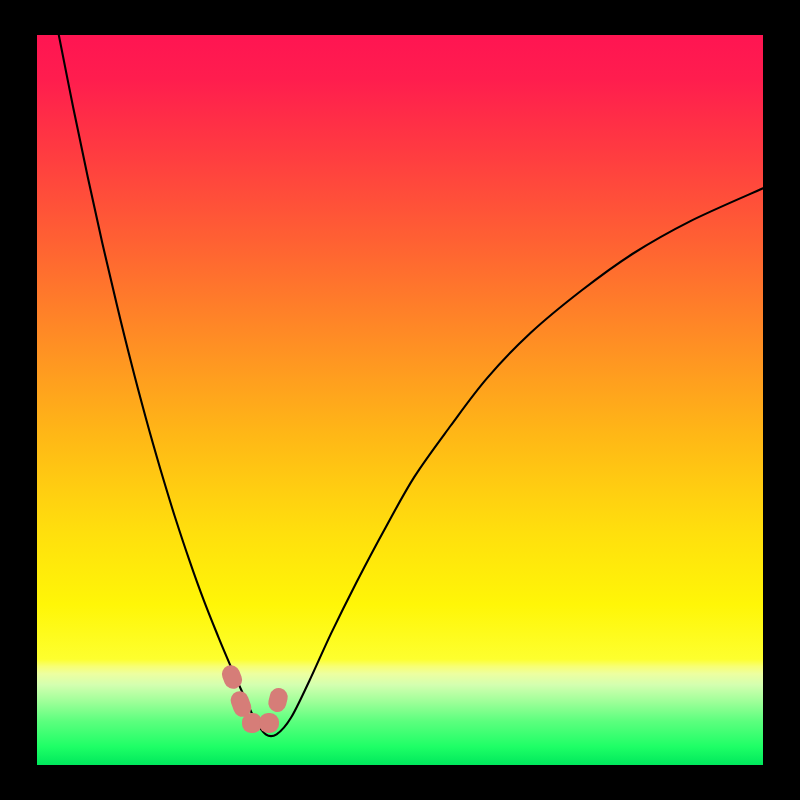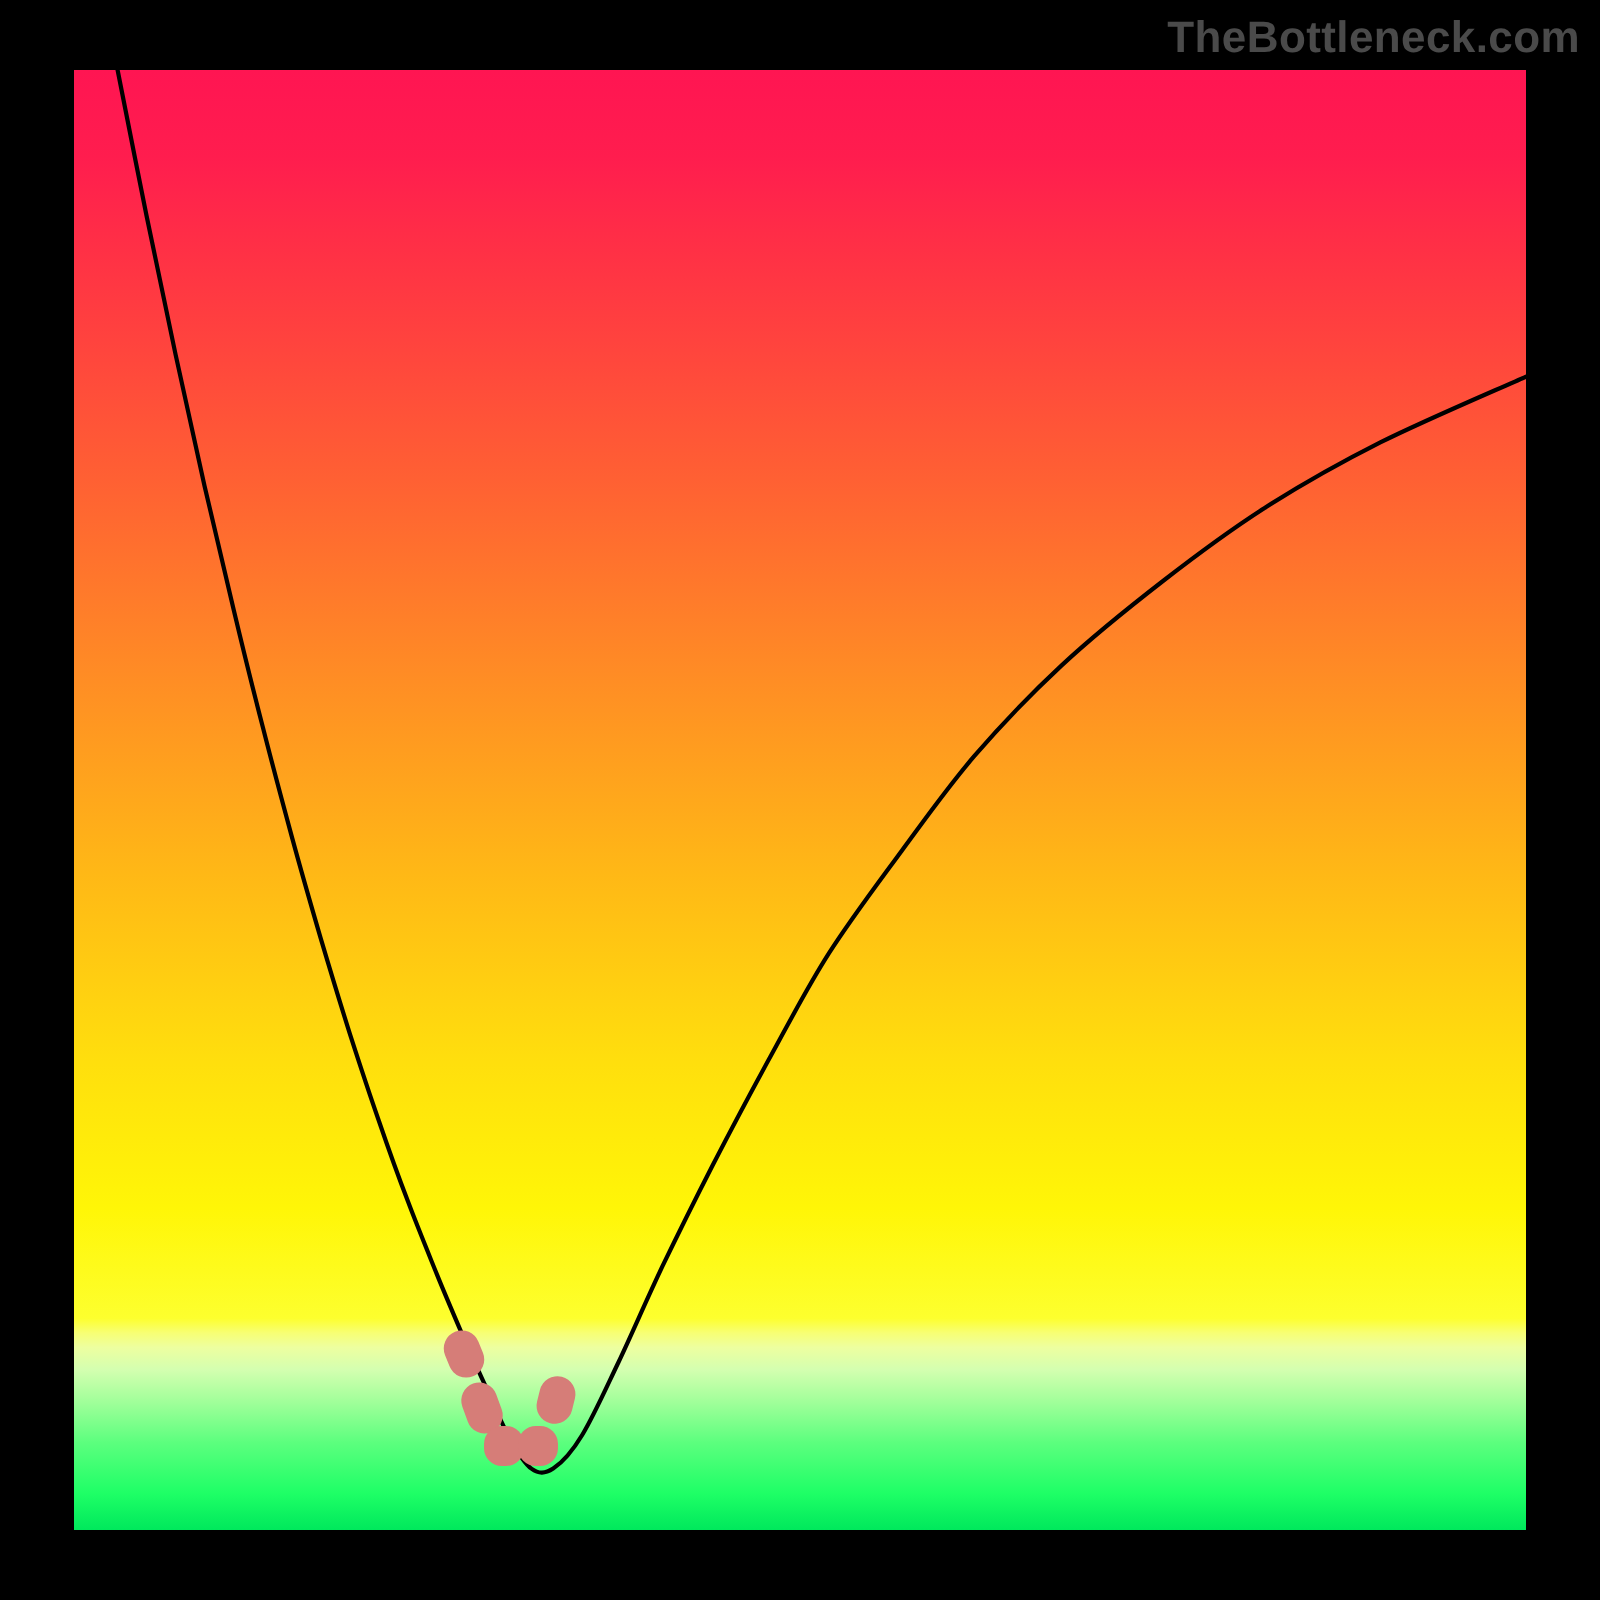--- a/index.html
+++ b/index.html
@@ -52,21 +52,20 @@
     position: absolute;
     background: #d67d78;
     border-radius: 9px;
     z-index: 3;
   }
 </style>
 </head>
 <body>
 
 <div class="frame">
-  <div class="watermark">TheBottleneck.com</div>
   <div class="plot">
     <svg class="gradient" viewBox="0 0 726 730" preserveAspectRatio="none">
       <defs>
         <linearGradient id="bg" x1="0" y1="0" x2="0" y2="1">
             <stop offset="0%" stop-color="#ff1552"></stop>
             <stop offset="6%" stop-color="#ff1d4e"></stop>
             <stop offset="15%" stop-color="#ff3842"></stop>
             <stop offset="28.000000000000004%" stop-color="#ff6033"></stop>
             <stop offset="42%" stop-color="#ff8e24"></stop>
             <stop offset="55.00000000000001%" stop-color="#ffb816"></stop>

